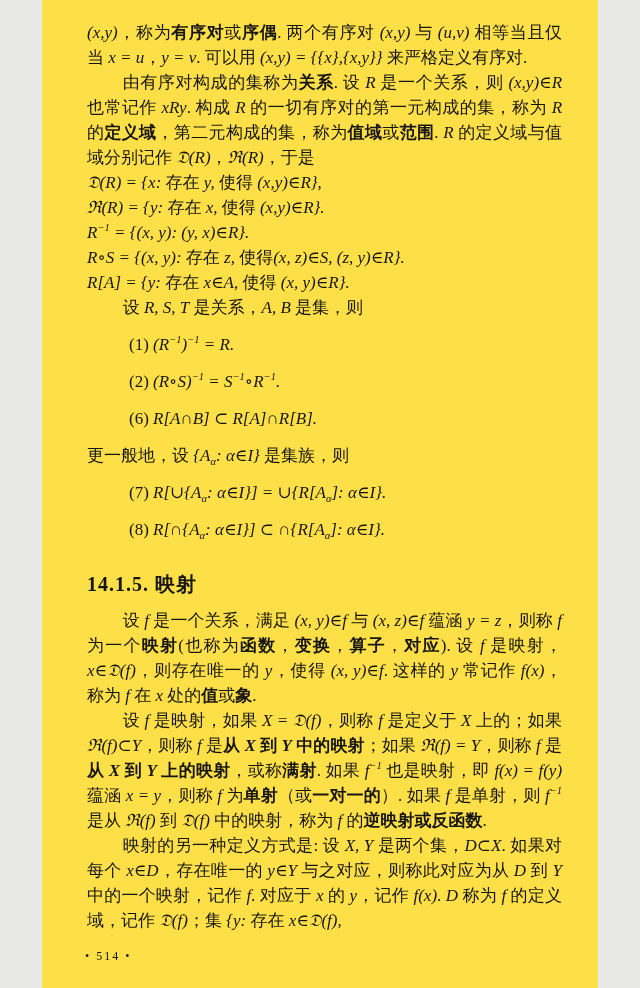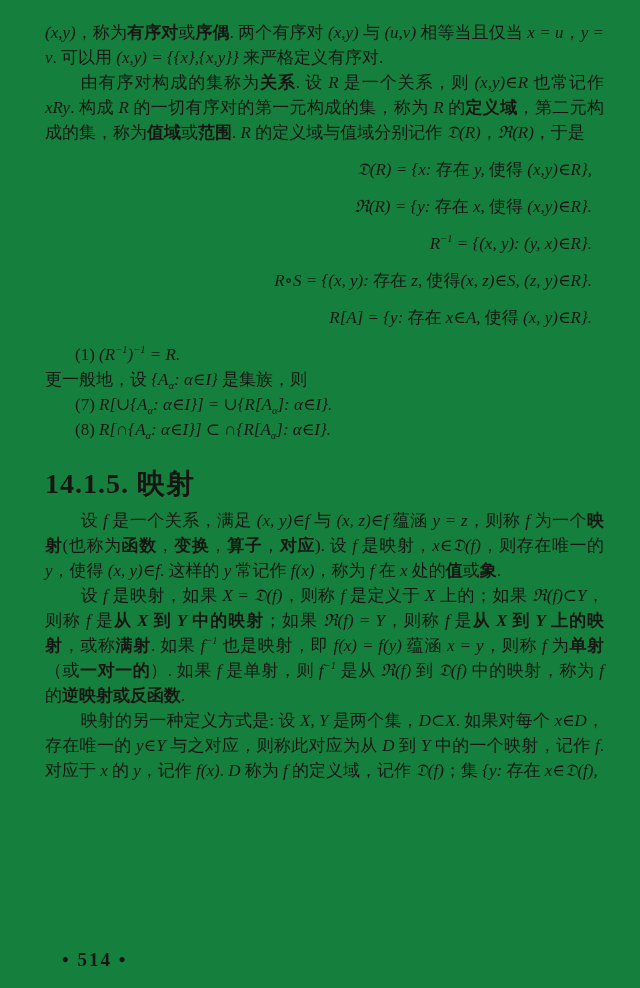--- a/index.html
+++ b/index.html
@@ -1,56 +1,59 @@
 <!DOCTYPE html>
 <html><head>
 <meta charset="utf-8">
 <style>
   html,body{margin:0;padding:0;background:#e8e8e6;}
   .page{
-    width:640px;height:988px;background:#15803d;color:#171513;
+    width:556px;height:988px;background:#fde047;color:#171513;
     position:relative;overflow:hidden;margin:0 auto;
     font-family:"Liberation Serif","DejaVu Serif",serif;
   }
   .content{
     padding:20px 36px 0 45px;
     font-size:17px;line-height:25px;
     text-align:justify;
   }
   .para{margin:0;}
   .indent{text-indent:2.1em;}
-  .display{margin:12px;text-align:right;text-indent:0;}
-  .item{margin:0;padding-left:30px;text-align:left;}
+  .display{margin:0;text-align:left;text-indent:0;}
+  .item{margin:12px;padding-left:30px;text-align:left;}
   .heading{
-    font-size:28px;font-weight:700;letter-spacing:1px;
+    font-size:20px;font-weight:700;letter-spacing:1px;
     margin:27px 0 9px 0;text-align:left;line-height:30px;
   }
   .b{font-weight:700;}
   .i{font-style:italic;font-family:"Liberation Serif","DejaVu Serif",serif;}
   sup,sub{font-size:0.62em;line-height:0;}
   sup{vertical-align:super;}
   sub{vertical-align:sub;}
   .footer{
-    position:absolute;left:62px;top:949px;
-    font-size:19px;font-weight:700;letter-spacing:2px;
+    position:absolute;left:43px;top:949px;
+    font-size:12px;font-weight:400;letter-spacing:2px;
   }
 </style>
 </head>
 <body>
 
 <div class="page">
   <div class="content">
     <p class="para"><span class="i">(x,y)</span><span>，称为</span><span class="b">有序对</span><span>或</span><span class="b">序偶</span><span>. 两个有序对 </span><span class="i">(x,y)</span><span> 与 </span><span class="i">(u,v)</span><span> 相等当且仅当 </span><span class="i">x = u</span><span>，</span><span class="i">y = v</span><span>. 可以用 </span><span class="i">(x,y) = {{x},{x,y}}</span><span> 来严格定义有序对.</span></p>
     <p class="para indent"><span>由有序对构成的集称为</span><span class="b">关系</span><span>. 设 </span><span class="i">R</span><span> 是一个关系，则 </span><span class="i">(x,y)∈R</span><span> 也常记作 </span><span class="i">xRy</span><span>. 构成 </span><span class="i">R</span><span> 的一切有序对的第一元构成的集，称为 </span><span class="i">R</span><span> 的</span><span class="b">定义域</span><span>，第二元构成的集，称为</span><span class="b">值域</span><span>或</span><span class="b">范围</span><span>. </span><span class="i">R</span><span> 的定义域与值域分别记作 </span><span class="i">𝔇(R)</span><span>，</span><span class="i">ℜ(R)</span><span>，于是</span></p>
     <p class="display"><span class="i">𝔇(R) = {x: </span><span>存在</span><span class="i"> y, </span><span>使得 </span><span class="i">(x,y)∈R},</span></p>
     <p class="display"><span class="i">ℜ(R) = {y: </span><span>存在</span><span class="i"> x, </span><span>使得 </span><span class="i">(x,y)∈R}.</span></p>
     <p class="display"><span class="i">R</span><sup class="i">−1</sup><span class="i"> = {(x, y): (y, x)∈R}.</span></p>
     <p class="display"><span class="i">R∘S = {(x, y): </span><span>存在</span><span class="i"> z, </span><span>使得</span><span class="i">(x, z)∈S, (z, y)∈R}.</span></p>
     <p class="display"><span class="i">R[A] = {y: </span><span>存在</span><span class="i"> x∈A, </span><span>使得 </span><span class="i">(x, y)∈R}.</span></p>
+    <p class="para indent"><span>设 </span><span class="i">R, S, T</span><span> 是关系，</span><span class="i">A, B</span><span> 是集，则</span></p>
     <p class="item"><span>(1) </span><span class="i">(R</span><sup class="i">−1</sup><span class="i">)</span><sup class="i">−1</sup><span class="i"> = R.</span></p>
+    <p class="item"><span>(2) </span><span class="i">(R∘S)</span><sup class="i">−1</sup><span class="i"> = S</span><sup class="i">−1</sup><span class="i">∘R</span><sup class="i">−1</sup><span class="i">.</span></p>
+    <p class="item"><span>(6) </span><span class="i">R[A∩B] ⊂ R[A]∩R[B].</span></p>
     <p class="para"><span>更一般地，设 </span><span class="i">{A</span><sub class="i">α</sub><span class="i">: α∈I}</span><span> 是集族，则</span></p>
     <p class="item"><span>(7) </span><span class="i">R[∪{A</span><sub class="i">α</sub><span class="i">: α∈I}] = ∪{R[A</span><sub class="i">α</sub><span class="i">]: α∈I}.</span></p>
     <p class="item"><span>(8) </span><span class="i">R[∩{A</span><sub class="i">α</sub><span class="i">: α∈I}] ⊂ ∩{R[A</span><sub class="i">α</sub><span class="i">]: α∈I}.</span></p>
     <h2 class="heading"><span>14.1.5.</span><span> 映射</span></h2>
     <p class="para indent"><span>设 </span><span class="i">f</span><span> 是一个关系，满足 </span><span class="i">(x, y)∈f</span><span> 与 </span><span class="i">(x, z)∈f</span><span> 蕴涵 </span><span class="i">y = z</span><span>，则称 </span><span class="i">f</span><span> 为一个</span><span class="b">映射</span><span>(也称为</span><span class="b">函数</span><span>，</span><span class="b">变换</span><span>，</span><span class="b">算子</span><span>，</span><span class="b">对应</span><span>). 设 </span><span class="i">f</span><span> 是映射，</span><span class="i">x∈𝔇(f)</span><span>，则存在唯一的 </span><span class="i">y</span><span>，使得 </span><span class="i">(x, y)∈f</span><span>. 这样的 </span><span class="i">y</span><span> 常记作 </span><span class="i">f(x)</span><span>，称为 </span><span class="i">f</span><span> 在 </span><span class="i">x</span><span> 处的</span><span class="b">值</span><span>或</span><span class="b">象</span><span>.</span></p>
     <p class="para indent"><span>设 </span><span class="i">f</span><span> 是映射，如果 </span><span class="i">X = 𝔇(f)</span><span>，则称 </span><span class="i">f</span><span> 是定义于 </span><span class="i">X</span><span> 上的；如果 </span><span class="i">ℜ(f)⊂Y</span><span>，则称 </span><span class="i">f</span><span> 是</span><span class="b">从 </span><span class="b i">X</span><span class="b"> 到 </span><span class="b i">Y</span><span class="b"> 中的映射</span><span>；如果 </span><span class="i">ℜ(f) = Y</span><span>，则称 </span><span class="i">f</span><span> 是</span><span class="b">从 </span><span class="b i">X</span><span class="b"> 到 </span><span class="b i">Y</span><span class="b"> 上的映射</span><span>，或称</span><span class="b">满射</span><span>. 如果 </span><span class="i">f</span><sup class="i">−1</sup><span> 也是映射，即 </span><span class="i">f(x) = f(y)</span><span> 蕴涵 </span><span class="i">x = y</span><span>，则称 </span><span class="i">f</span><span> 为</span><span class="b">单射</span><span>（或</span><span class="b">一对一的</span><span>）. 如果 </span><span class="i">f</span><span> 是单射，则 </span><span class="i">f</span><sup class="i">−1</sup><span> 是从 </span><span class="i">ℜ(f)</span><span> 到 </span><span class="i">𝔇(f)</span><span> 中的映射，称为 </span><span class="i">f</span><span> 的</span><span class="b">逆映射或反函数</span><span>.</span></p>
     <p class="para indent"><span>映射的另一种定义方式是: 设 </span><span class="i">X, Y</span><span> 是两个集，</span><span class="i">D⊂X</span><span>. 如果对每个 </span><span class="i">x∈D</span><span>，存在唯一的 </span><span class="i">y∈Y</span><span> 与之对应，则称此对应为从 </span><span class="i">D</span><span> 到 </span><span class="i">Y</span><span> 中的一个映射，记作 </span><span class="i">f</span><span>. 对应于 </span><span class="i">x</span><span> 的 </span><span class="i">y</span><span>，记作 </span><span class="i">f(x)</span><span>. </span><span class="i">D</span><span> 称为 </span><span class="i">f</span><span> 的定义域，记作 </span><span class="i">𝔇(f)</span><span>；集 </span><span class="i">{y: </span><span>存在</span><span class="i"> x∈𝔇(f),</span></p>
   </div>
   <div class="footer">• 514 •</div>
 </div>

